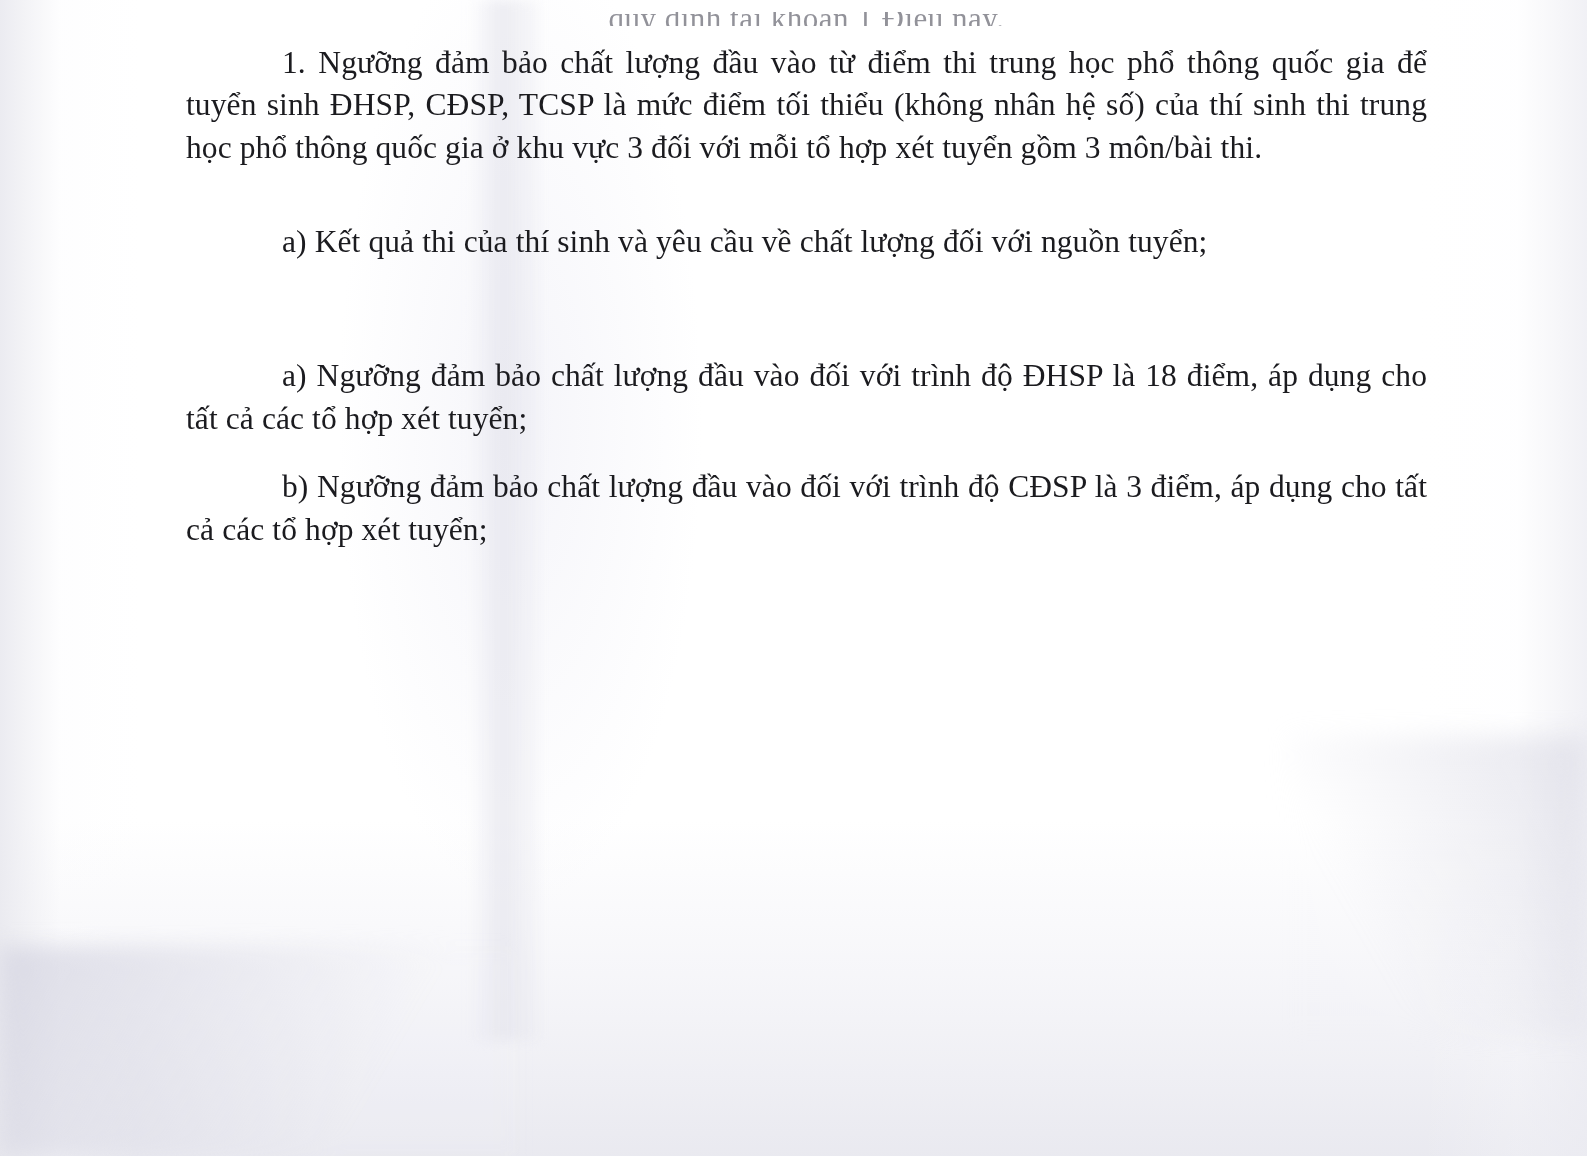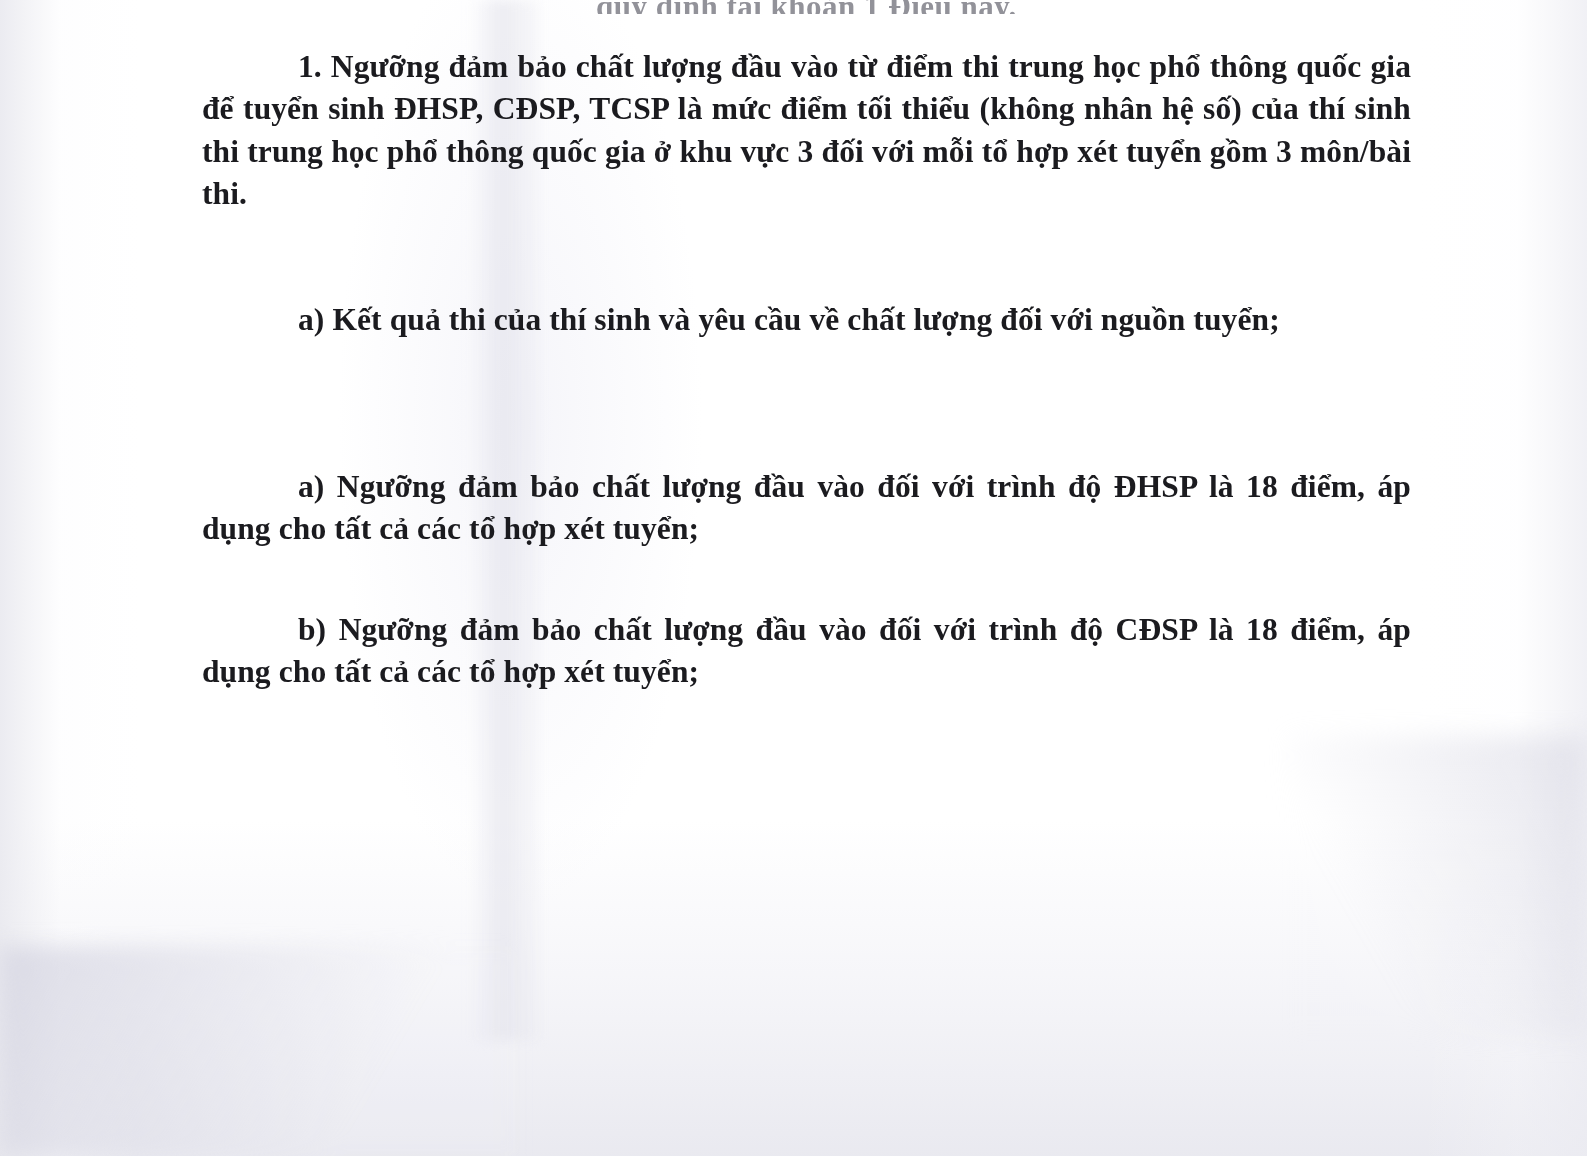--- a/index.html
+++ b/index.html
@@ -59,40 +59,39 @@
     height: 300px;
     background: linear-gradient(240deg, rgba(220,220,230,0.7), rgba(250,250,252,0.05) 70%);
     filter: blur(12px);
     pointer-events: none;
     z-index: 0;
   }
 
   .page {
     position: relative;
     z-index: 1;
-    padding: 0 160px 0 186px;
+    padding: 12px 160px 0 186px;
     box-sizing: border-box;
-    font-weight: bold;
   }
 
   .clipped-line {
     height: 14px;
     overflow: hidden;
     font-size: 31px;
     line-height: 14px;
     color: #6e6e78;
     text-align: center;
     letter-spacing: 0.5px;
     margin: 0;
     padding: 0;
     opacity: 0.75;
   }
 
   p.para {
-    margin: 16px;
+    margin: 0;
     font-size: 31.5px;
     line-height: 1.345;
     text-align: justify;
     text-justify: inter-word;
     letter-spacing: 0.1px;
   }
   p.para .indent {
     display: inline-block;
     width: 96px;
   }
@@ -131,18 +130,18 @@
 
   <div class="gap-md"></div>
 
 
   <div class="gap-lg"></div>
 
   <p class="para"><span class="indent"></span><span>a) Ngưỡng đảm bảo chất lượng đầu vào đối với trình độ ĐHSP là 18 điểm, áp dụng cho tất cả các tổ hợp xét tuyển;</span></p>
 
   <div class="gap-lg"></div>
 
-  <p class="para"><span class="indent"></span><span>b) Ngưỡng đảm bảo chất lượng đầu vào đối với trình độ CĐSP là 18 điểm, áp dụng cho tất cả các tổ hợp xét tuyển;</span></p>
+  <p class="para"><span class="indent"></span><span>b) Ngưỡng đảm bảo chất lượng đầu vào đối với trình độ CĐSP là 3 điểm, áp dụng cho tất cả các tổ hợp xét tuyển;</span></p>
 
   <div class="gap-lg"></div>
 
 
 </div>
 
 </body></html>

